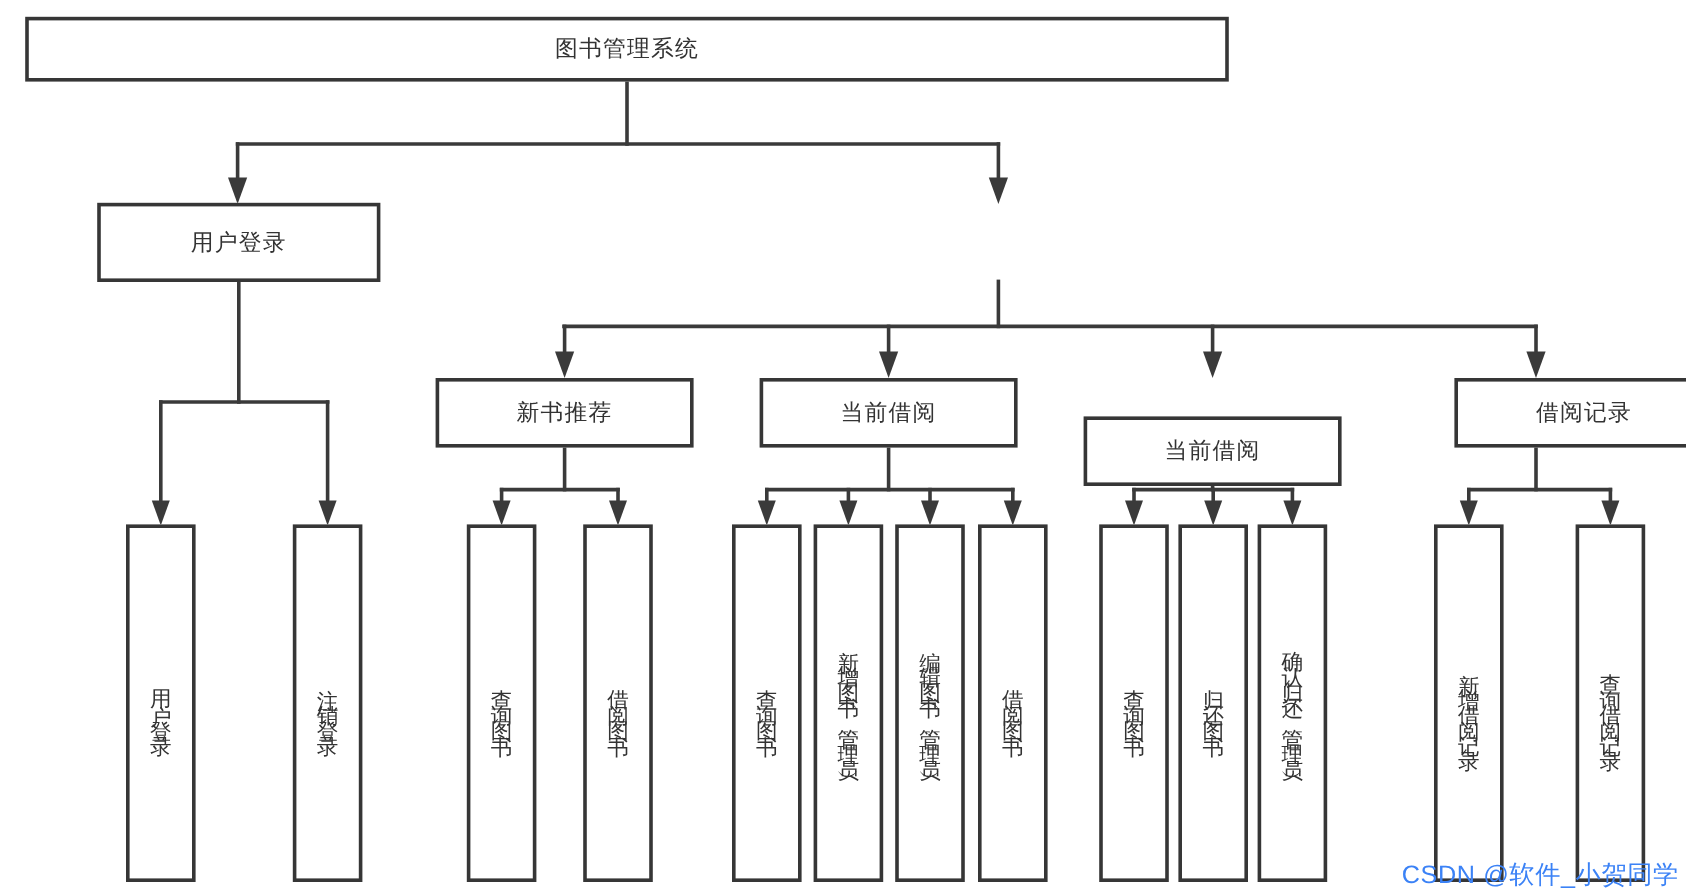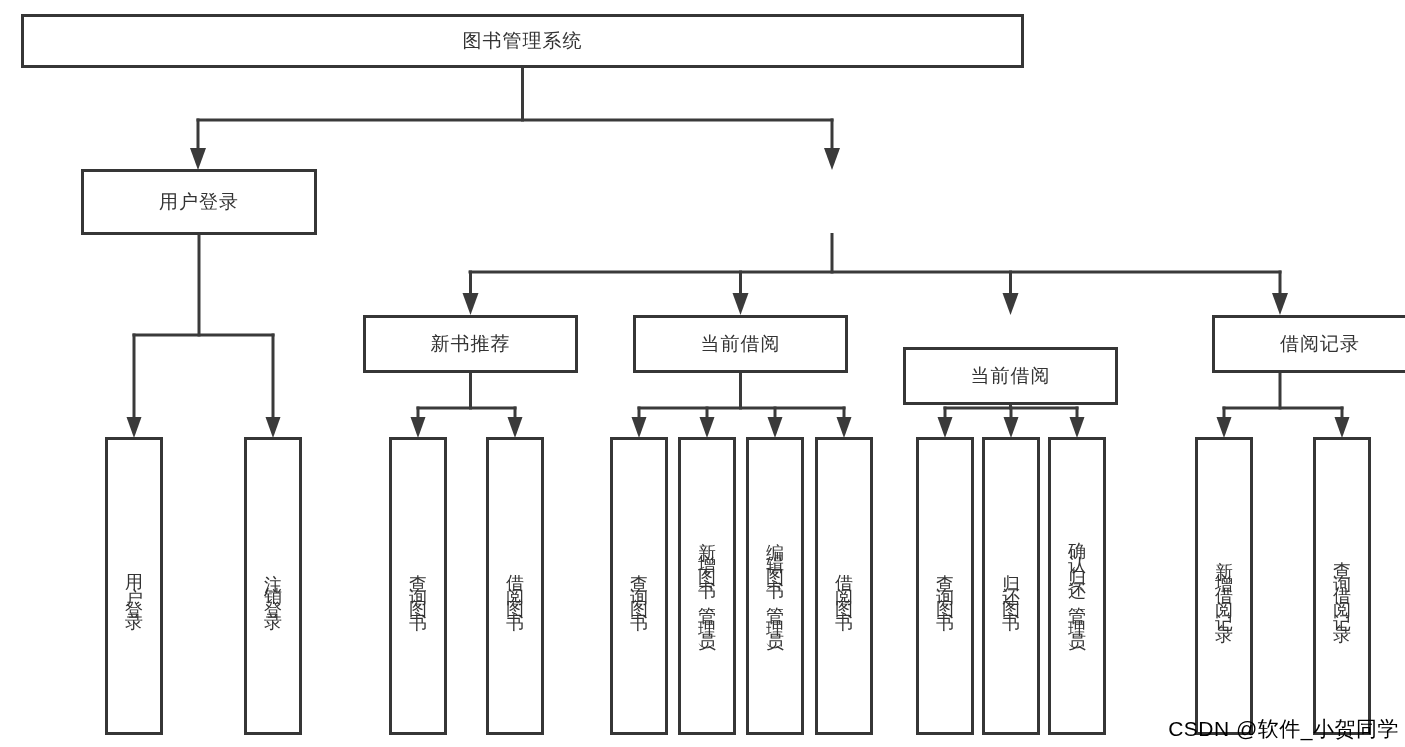--- a/index.html
+++ b/index.html
@@ -17,21 +17,21 @@
   .root  { left:21px;  top:14px;  width:1003px; height:54px; }
   .l2    { top:169px; width:236px; height:66px; }
   .l3    { top:315px; width:215px; height:58px; }
   .leaf  { top:437px; width:58px;  height:298px; }
   .vlabel {
     writing-mode:vertical-rl; text-orientation:mixed;
     font-size:18px; line-height:1; letter-spacing:13px; white-space:nowrap;
   }
   .watermark {
     position:absolute; right:6px; bottom:4px; z-index:3;
-    font-size:21px; color:#000000; letter-spacing:0.5px; white-space:nowrap;
+    font-size:21px; color:#3b82f6; letter-spacing:0.5px; white-space:nowrap;
   }
   .line { stroke:#3a3a3a; stroke-width:3; fill:none; }
   .arrow { fill:#3a3a3a; stroke:none; }
 </style>
 </head>
 <body>
 
 <div class="canvas">
 
   <svg class="connectors" viewBox="0 0 1405 747" xmlns="http://www.w3.org/2000/svg">

